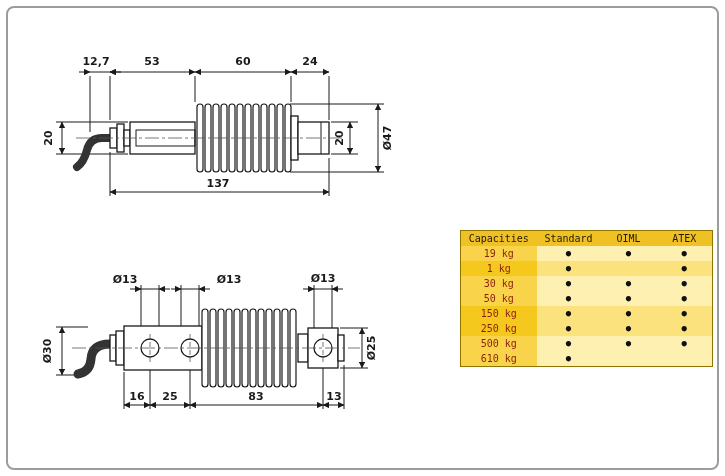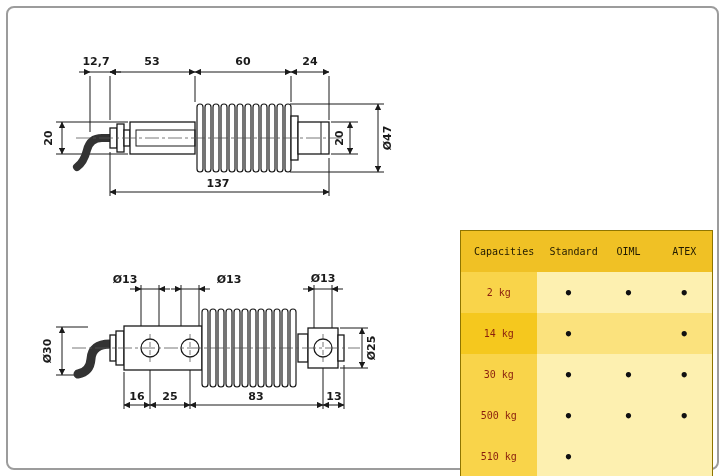--- a/index.html
+++ b/index.html
@@ -19,21 +19,21 @@
   }
   
   .cap-table{
     position:absolute;left:460px;top:230px;width:252px;
     border-collapse:collapse;table-layout:fixed;
     border:1px solid #8f7500;
     font-family:"DejaVu Sans Mono","Liberation Mono",monospace;
     font-size:10px;
   }
   .cap-table td,.cap-table th{
-    padding:13px;height:15px;text-align:center;vertical-align:middle;
+    padding:0;height:15px;text-align:center;vertical-align:middle;
     line-height:15px;font-weight:normal;white-space:nowrap;
   }
   .cap-table col.c-cap{width:76px;}
   .cap-table col.c-std{width:64px;}
   .cap-table col.c-oiml{width:56px;}
   .cap-table col.c-atex{width:56px;}
   .hdr-row th{background:var(--table-header-bg);color:var(--header-text);}
   tr.even td.cap-cell{background:var(--table-cap-light);}
   tr.odd  td.cap-cell{background:var(--table-cap-dark);}
   tr.even td.mark-cell{background:var(--table-dot-light);}
@@ -226,43 +226,61 @@
   <thead>
     <tr class="hdr-row">
       <th>Capacities</th>
       <th>Standard</th>
       <th>OIML</th>
       <th>ATEX</th>
     </tr>
   </thead>
   <tbody>
       <tr class="cap-row even">
-        <td class="cap-cell">2 kg</td>
+        <td class="cap-cell">19 kg</td>
         <td class="mark-cell">●</td>
         <td class="mark-cell">●</td>
         <td class="mark-cell">●</td>
       </tr>
       <tr class="cap-row odd">
-        <td class="cap-cell">14 kg</td>
+        <td class="cap-cell">1 kg</td>
         <td class="mark-cell">●</td>
         <td class="mark-cell"></td>
         <td class="mark-cell">●</td>
       </tr>
       <tr class="cap-row even">
         <td class="cap-cell">30 kg</td>
         <td class="mark-cell">●</td>
         <td class="mark-cell">●</td>
         <td class="mark-cell">●</td>
       </tr>
       <tr class="cap-row even">
+        <td class="cap-cell">50 kg</td>
+        <td class="mark-cell">●</td>
+        <td class="mark-cell">●</td>
+        <td class="mark-cell">●</td>
+      </tr>
+      <tr class="cap-row odd">
+        <td class="cap-cell">150 kg</td>
+        <td class="mark-cell">●</td>
+        <td class="mark-cell">●</td>
+        <td class="mark-cell">●</td>
+      </tr>
+      <tr class="cap-row odd">
+        <td class="cap-cell">250 kg</td>
+        <td class="mark-cell">●</td>
+        <td class="mark-cell">●</td>
+        <td class="mark-cell">●</td>
+      </tr>
+      <tr class="cap-row even">
         <td class="cap-cell">500 kg</td>
         <td class="mark-cell">●</td>
         <td class="mark-cell">●</td>
         <td class="mark-cell">●</td>
       </tr>
       <tr class="cap-row even">
-        <td class="cap-cell">510 kg</td>
+        <td class="cap-cell">610 kg</td>
         <td class="mark-cell">●</td>
         <td class="mark-cell"></td>
         <td class="mark-cell"></td>
       </tr>
     </tbody>
 </table>
 
 </body></html>

